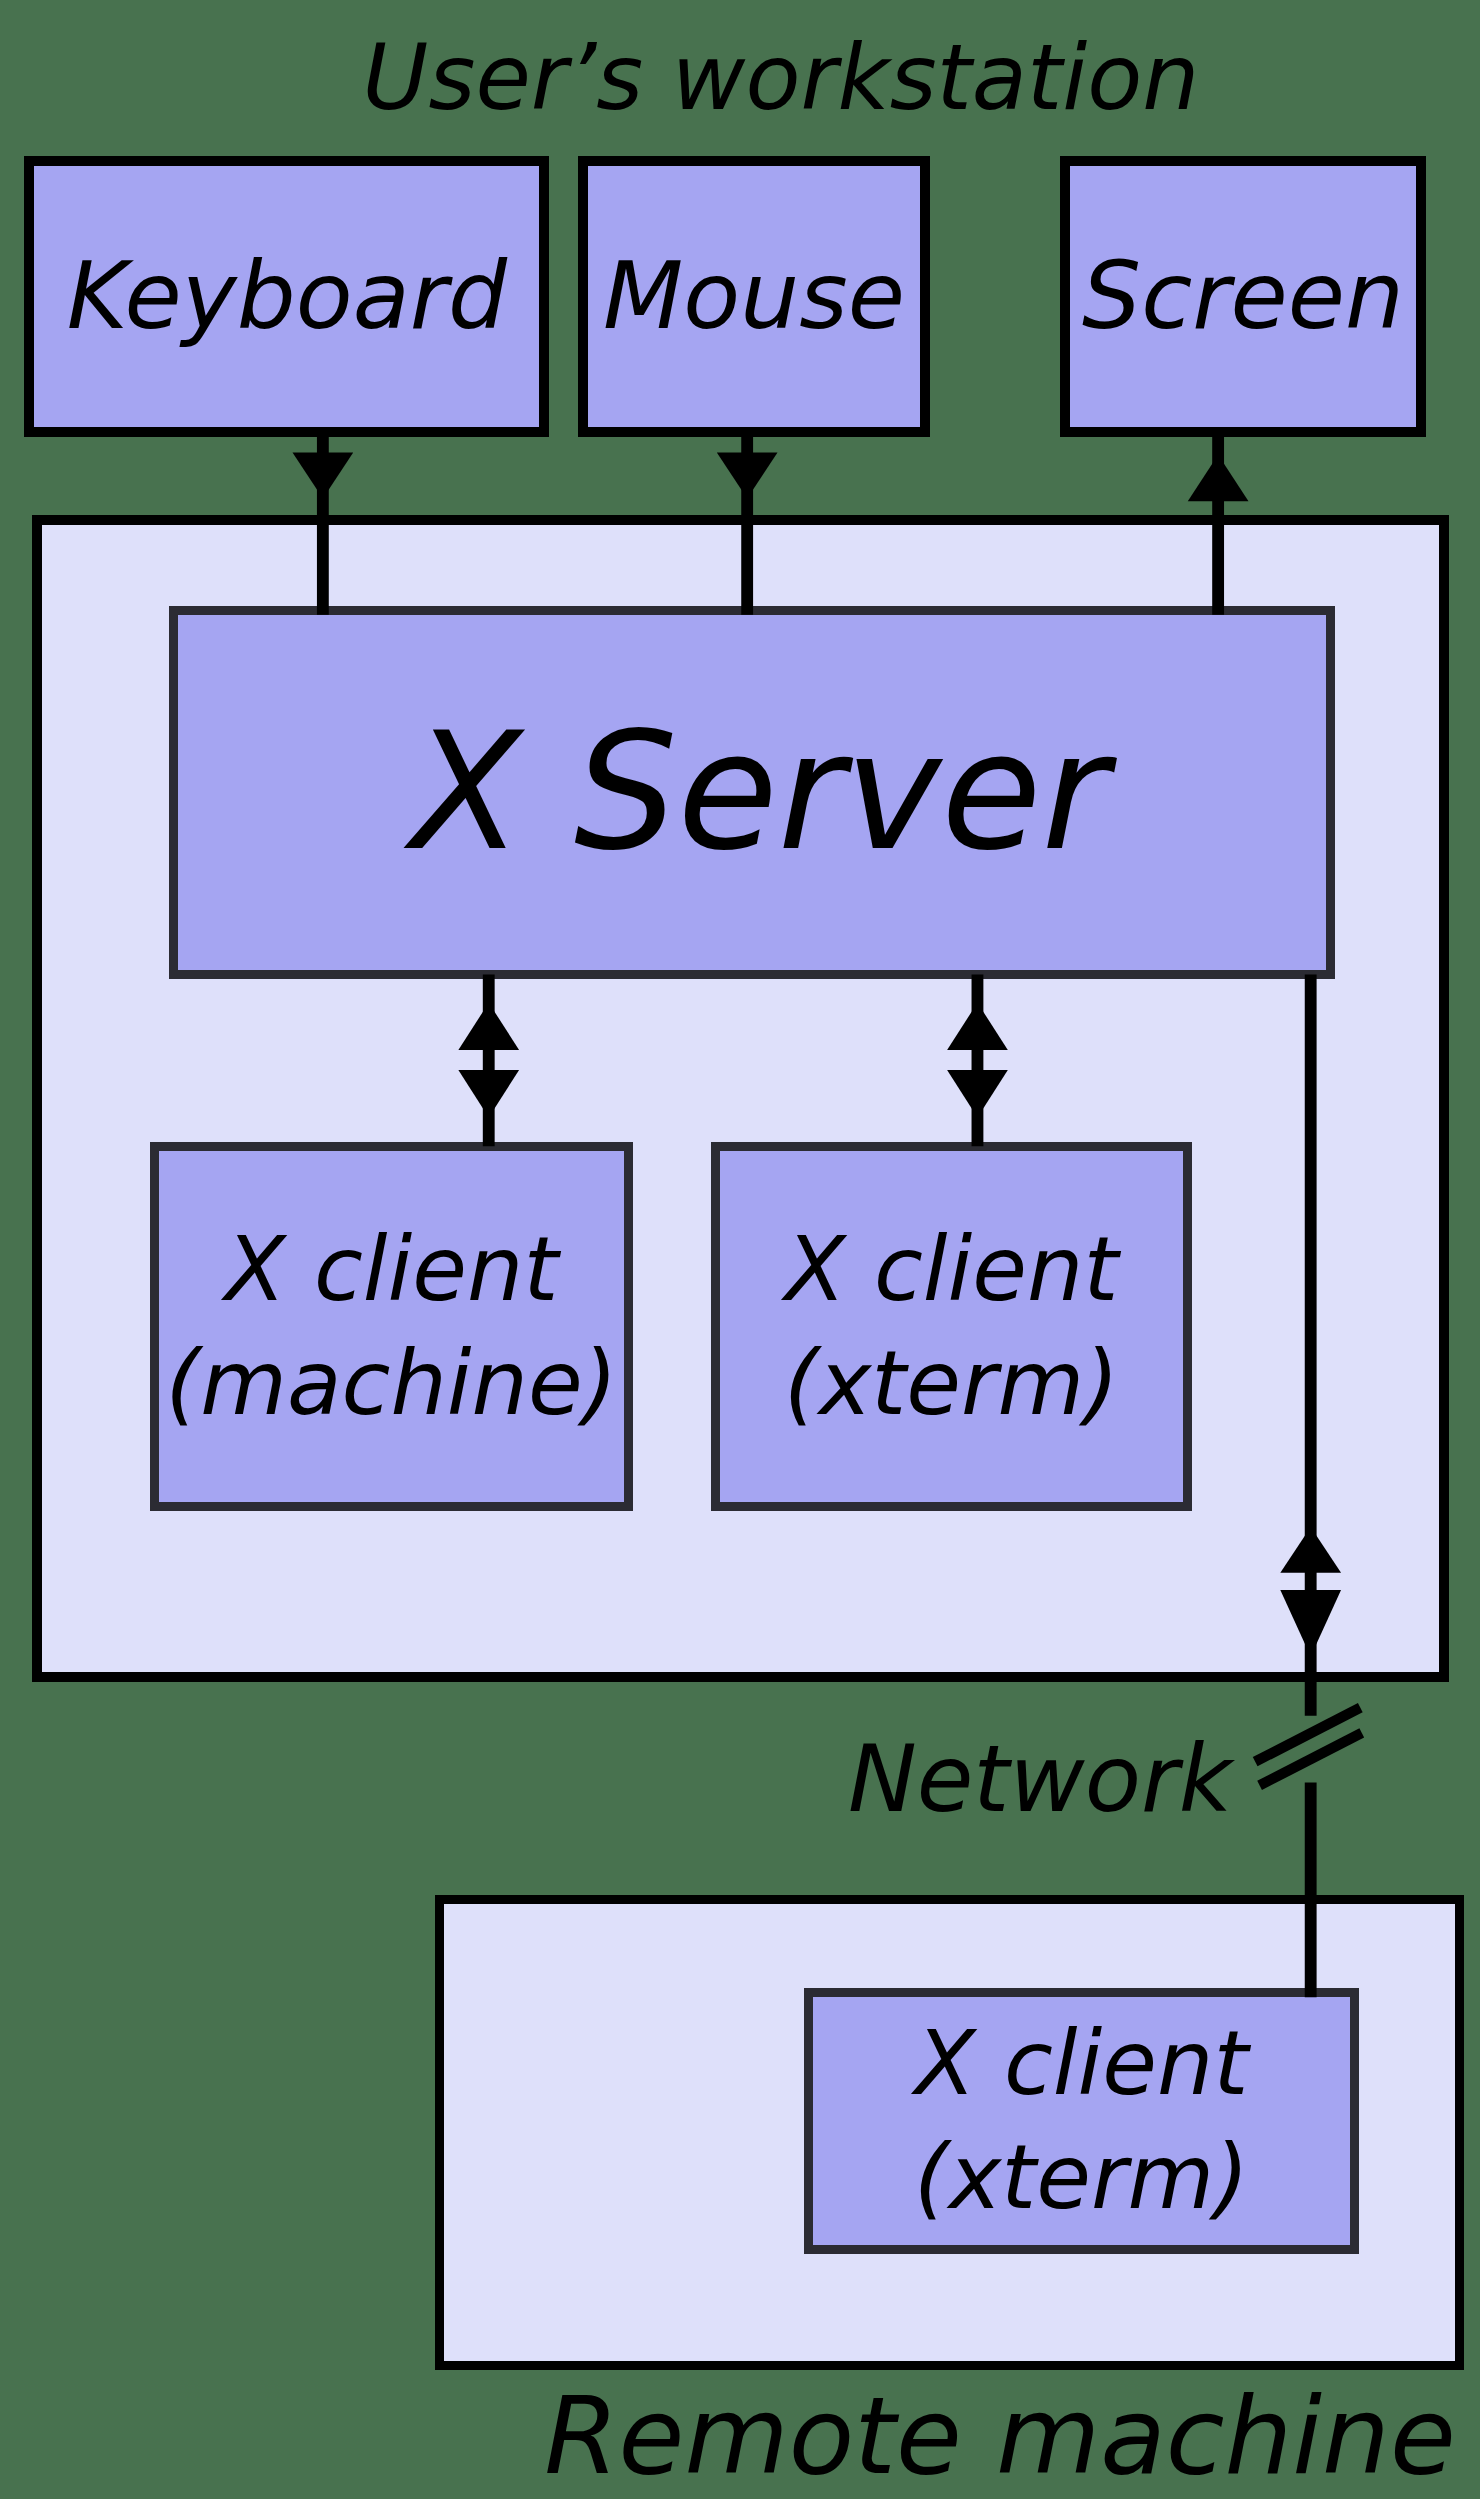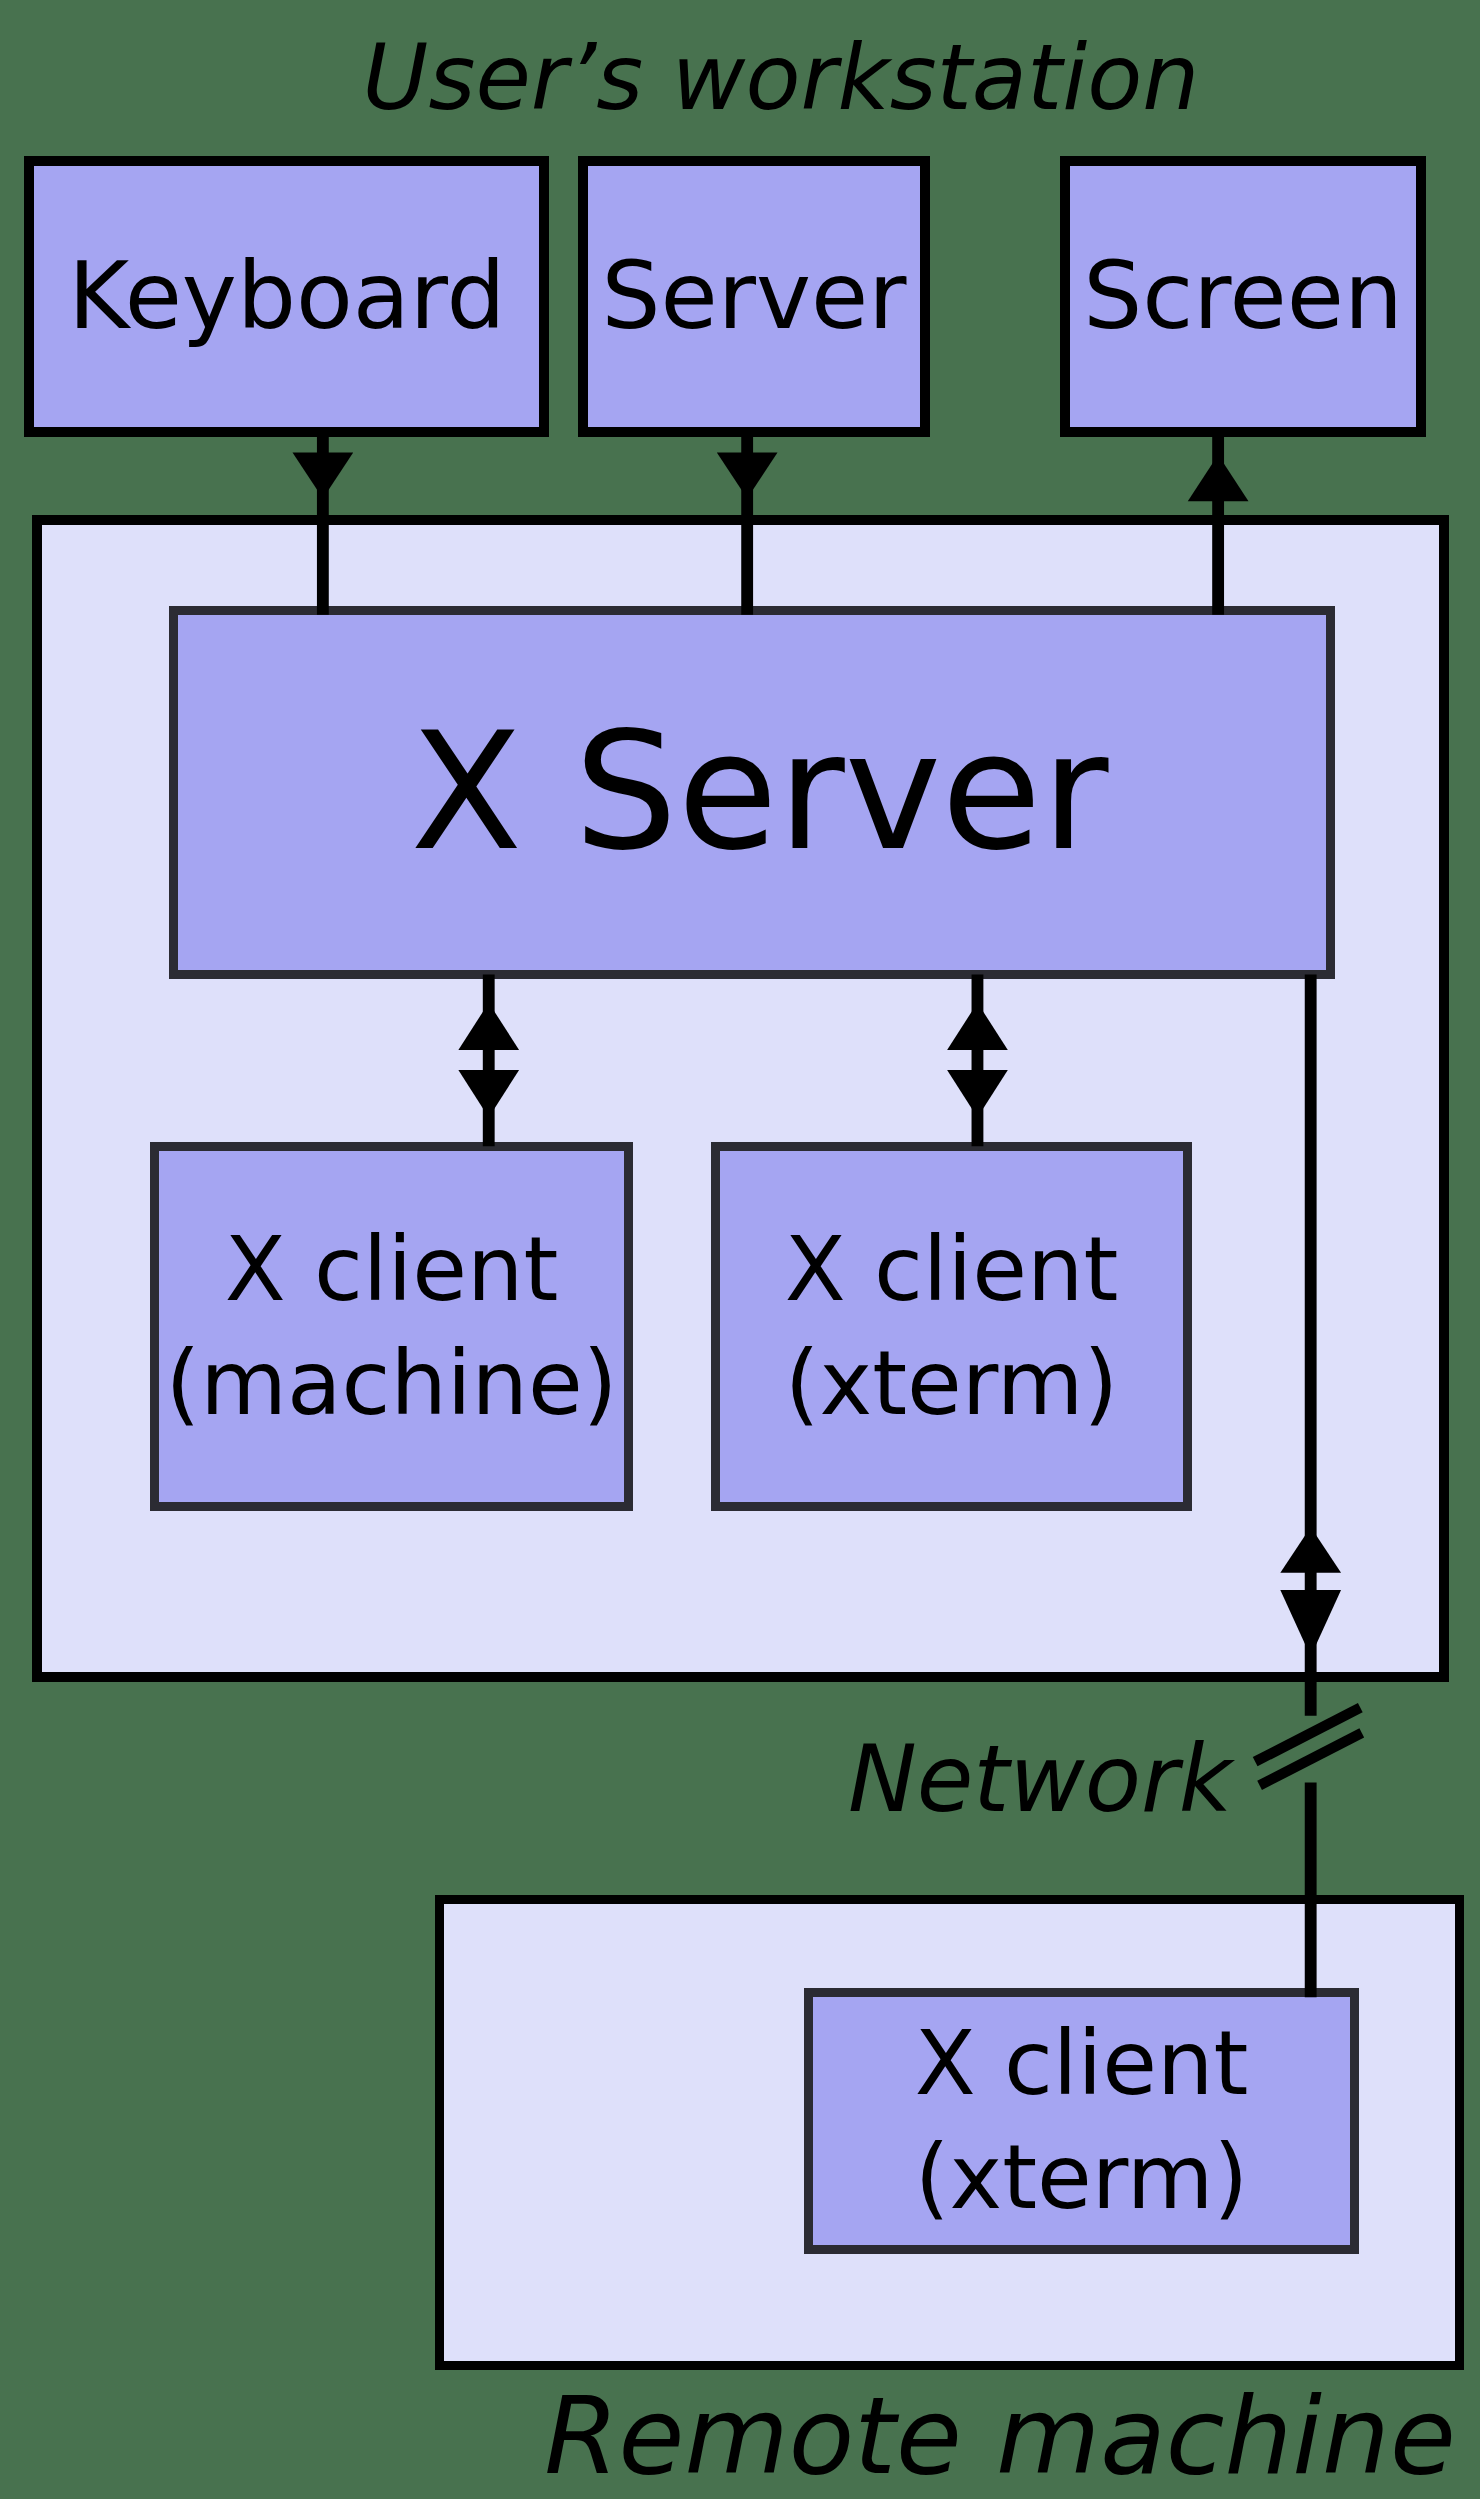--- a/index.html
+++ b/index.html
@@ -42,20 +42,21 @@
   .node{
     position:absolute;
     background:var(--node-fill);
     border:10.4px solid var(--outer-border);
     display:flex;
     align-items:center;
     justify-content:center;
     text-align:center;
     color:var(--text);
     line-height:1.28;
+    font-style:italic;
   }
   .node.inner{border:9px solid var(--inner-border);}
 
   #node-keyboard{left:24.4px; top:156px;width:525px;height:281px;font-size:93px;}
   #node-mouse   {left:578px;top:156px;width:352px;height:281px;font-size:93px;}
   #node-screen  {left:1060px;top:156px;width:366px;height:281px;font-size:93px;justify-content:center;}
 
   #node-xserver {left:169px;top:606px;width:1166px;height:373px;font-size:163px;padding-left:15px;}
   #node-client-browser{left:150px;top:1142px;width:483px;height:369px;font-size:89px;}
   #node-client-xterm  {left:711px;top:1142px;width:481px;height:369px;font-size:89px;}
@@ -71,21 +72,21 @@
 <body>
 
 <div id="stage">
 
   <div id="title-caption" class="caption">User’s workstation</div>
 
   <div id="node-keyboard" class="node">
     <span>Keyboard</span>
   </div>
   <div id="node-mouse" class="node">
-    <span>Server</span>
+    <span>Mouse</span>
   </div>
   <div id="node-screen" class="node">
     <span>Screen</span>
   </div>
 
   <div id="workstation-container" class="container-box"></div>
 
   <div id="node-xserver" class="node inner">
     <span>X Server</span>
   </div>

